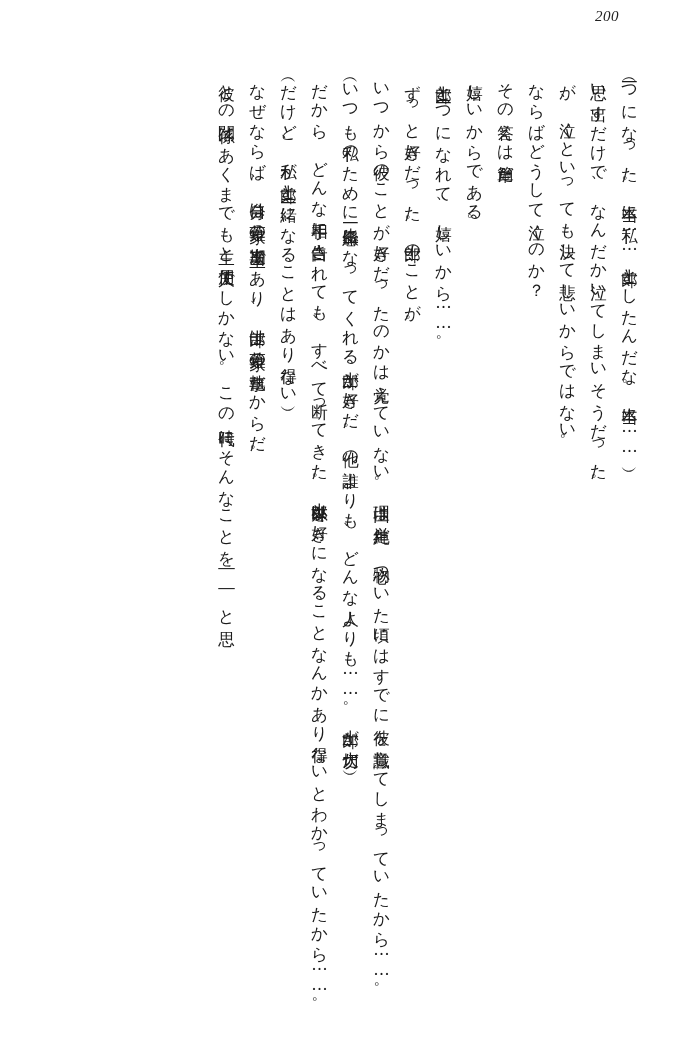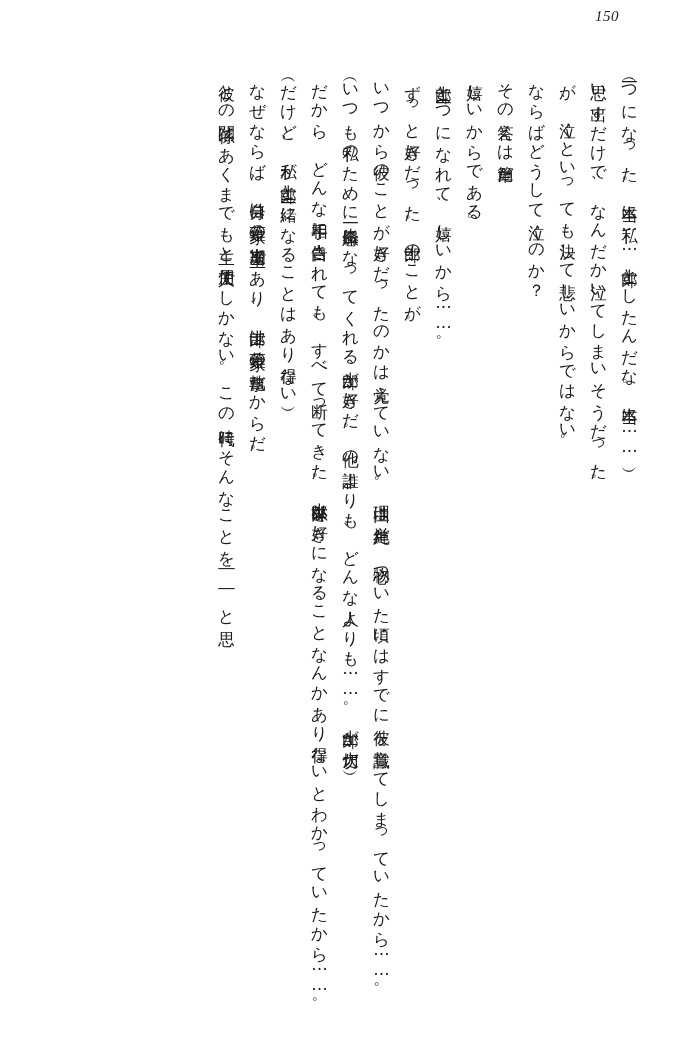--- a/index.html
+++ b/index.html
@@ -46,21 +46,21 @@
     color: #1b1b1b;
     font-family: "DejaVu Serif", "Liberation Serif", serif;
     white-space: pre-wrap;
     overflow: hidden;
   }
 </style>
 </head>
 <body>
 
 <div class="page">
-  <div class="page-number">150</div>
+  <div class="page-number">200</div>
   <div class="body-text">（一つになった。本当に私……士郎としたんだな。本当に……）
 思い出すだけで、なんだか泣いてしまいそうだった。
 が、泣くといっても決して悲しいからではない。
 ならばどうして泣くのか？
 その答えは簡単だ。
 嬉しいからである。
 士郎と一つになれて、嬉しいから……。
 ずっと好きだった。士郎のことが。
 いつから彼のことが好きだったのかは覚えていない。理由は単純だ。物心ついた頃にはすでに彼を意識してしまっていたから……。
 （いつも私のために一生懸命になってくれる士郎が好きだ。他の誰よりも、どんな人よりも……。士郎が大切だ）

